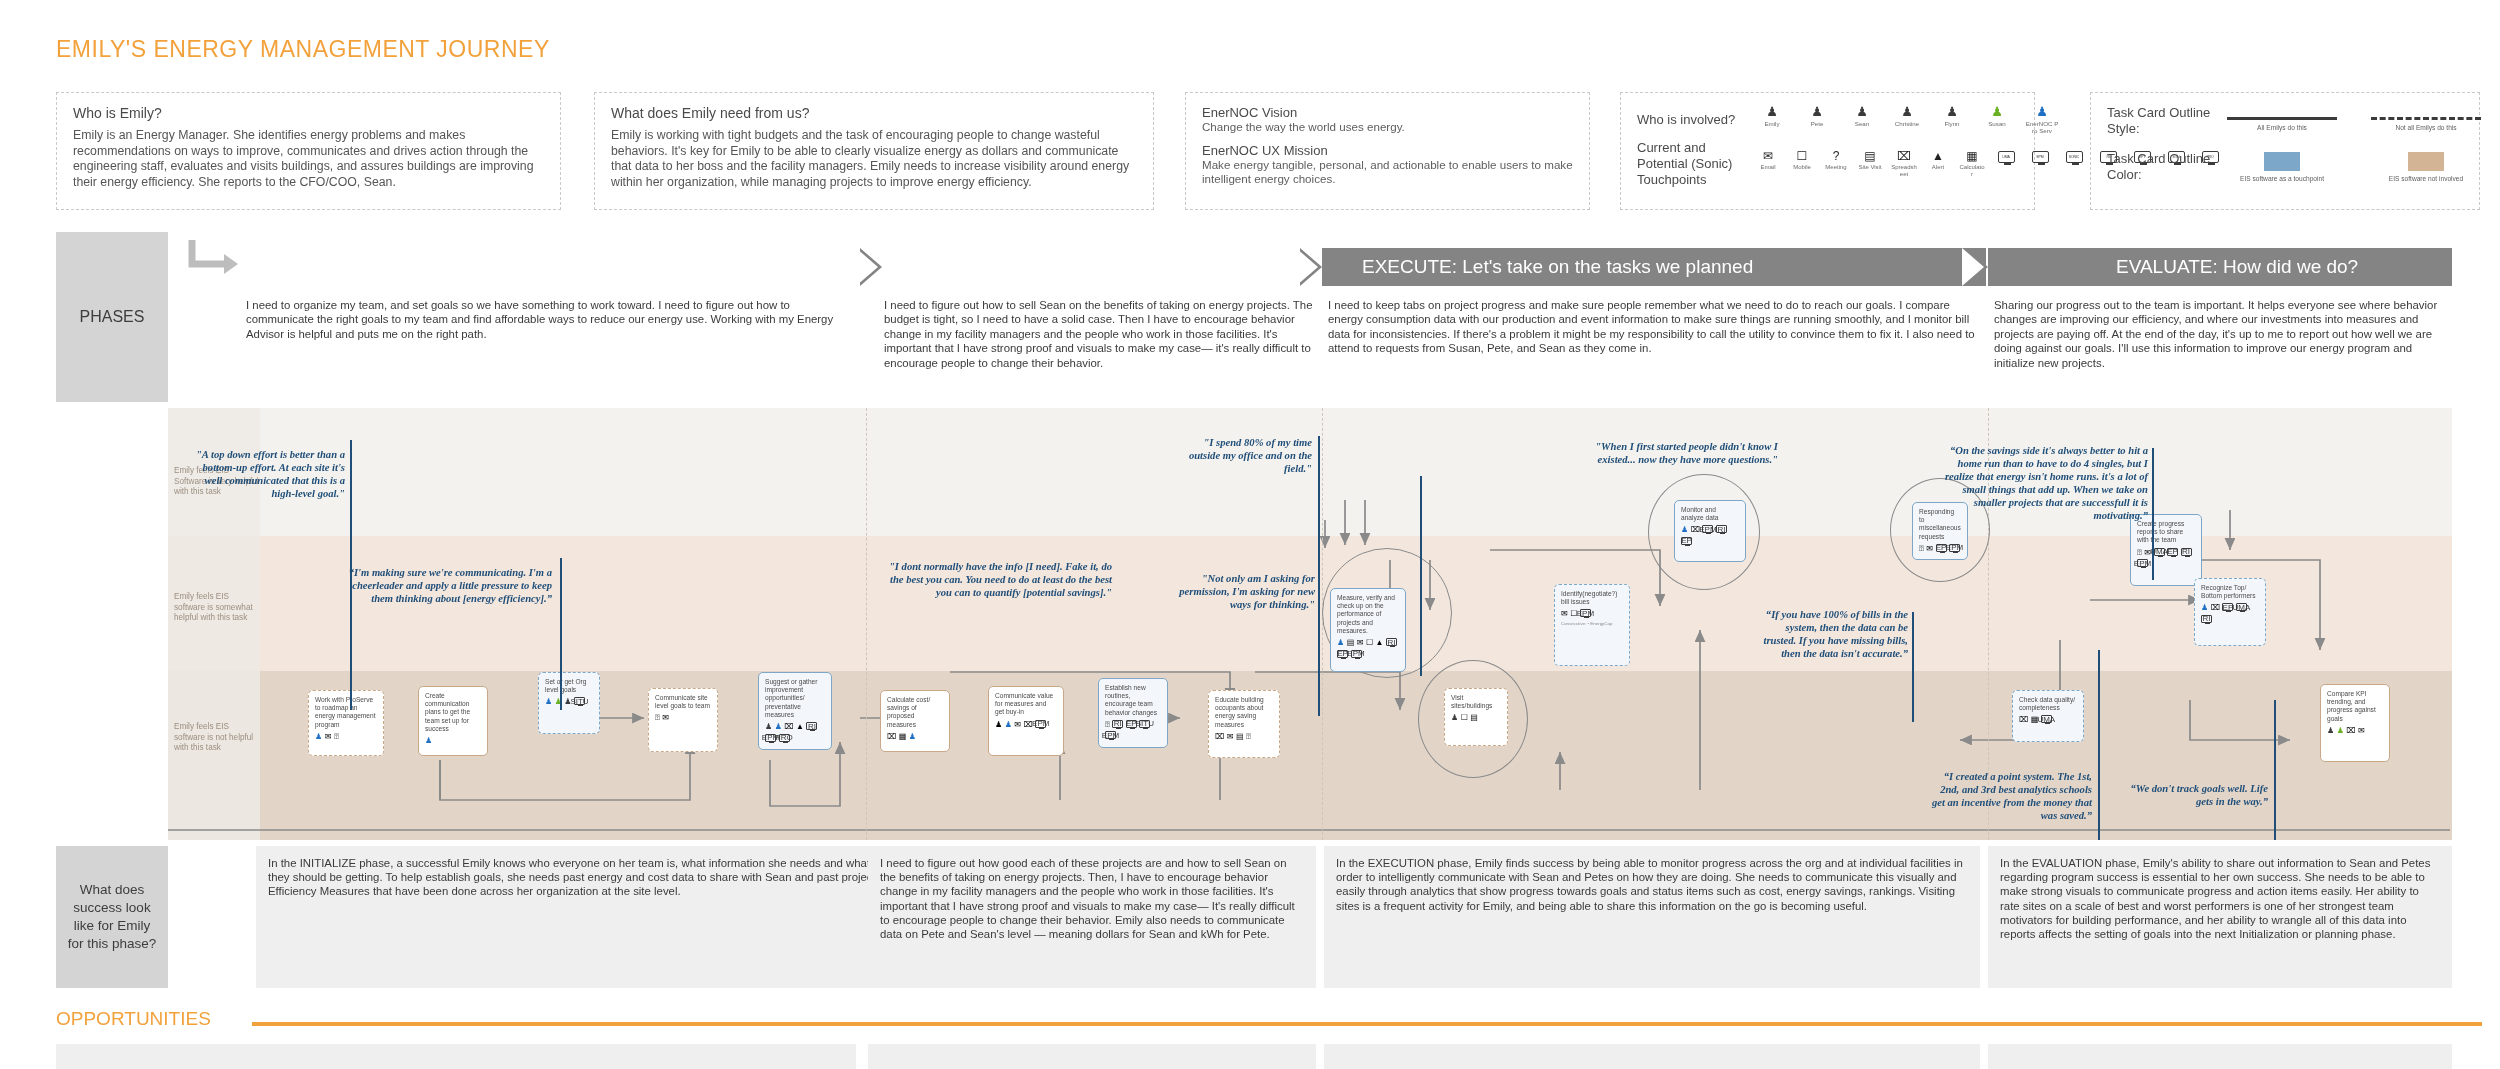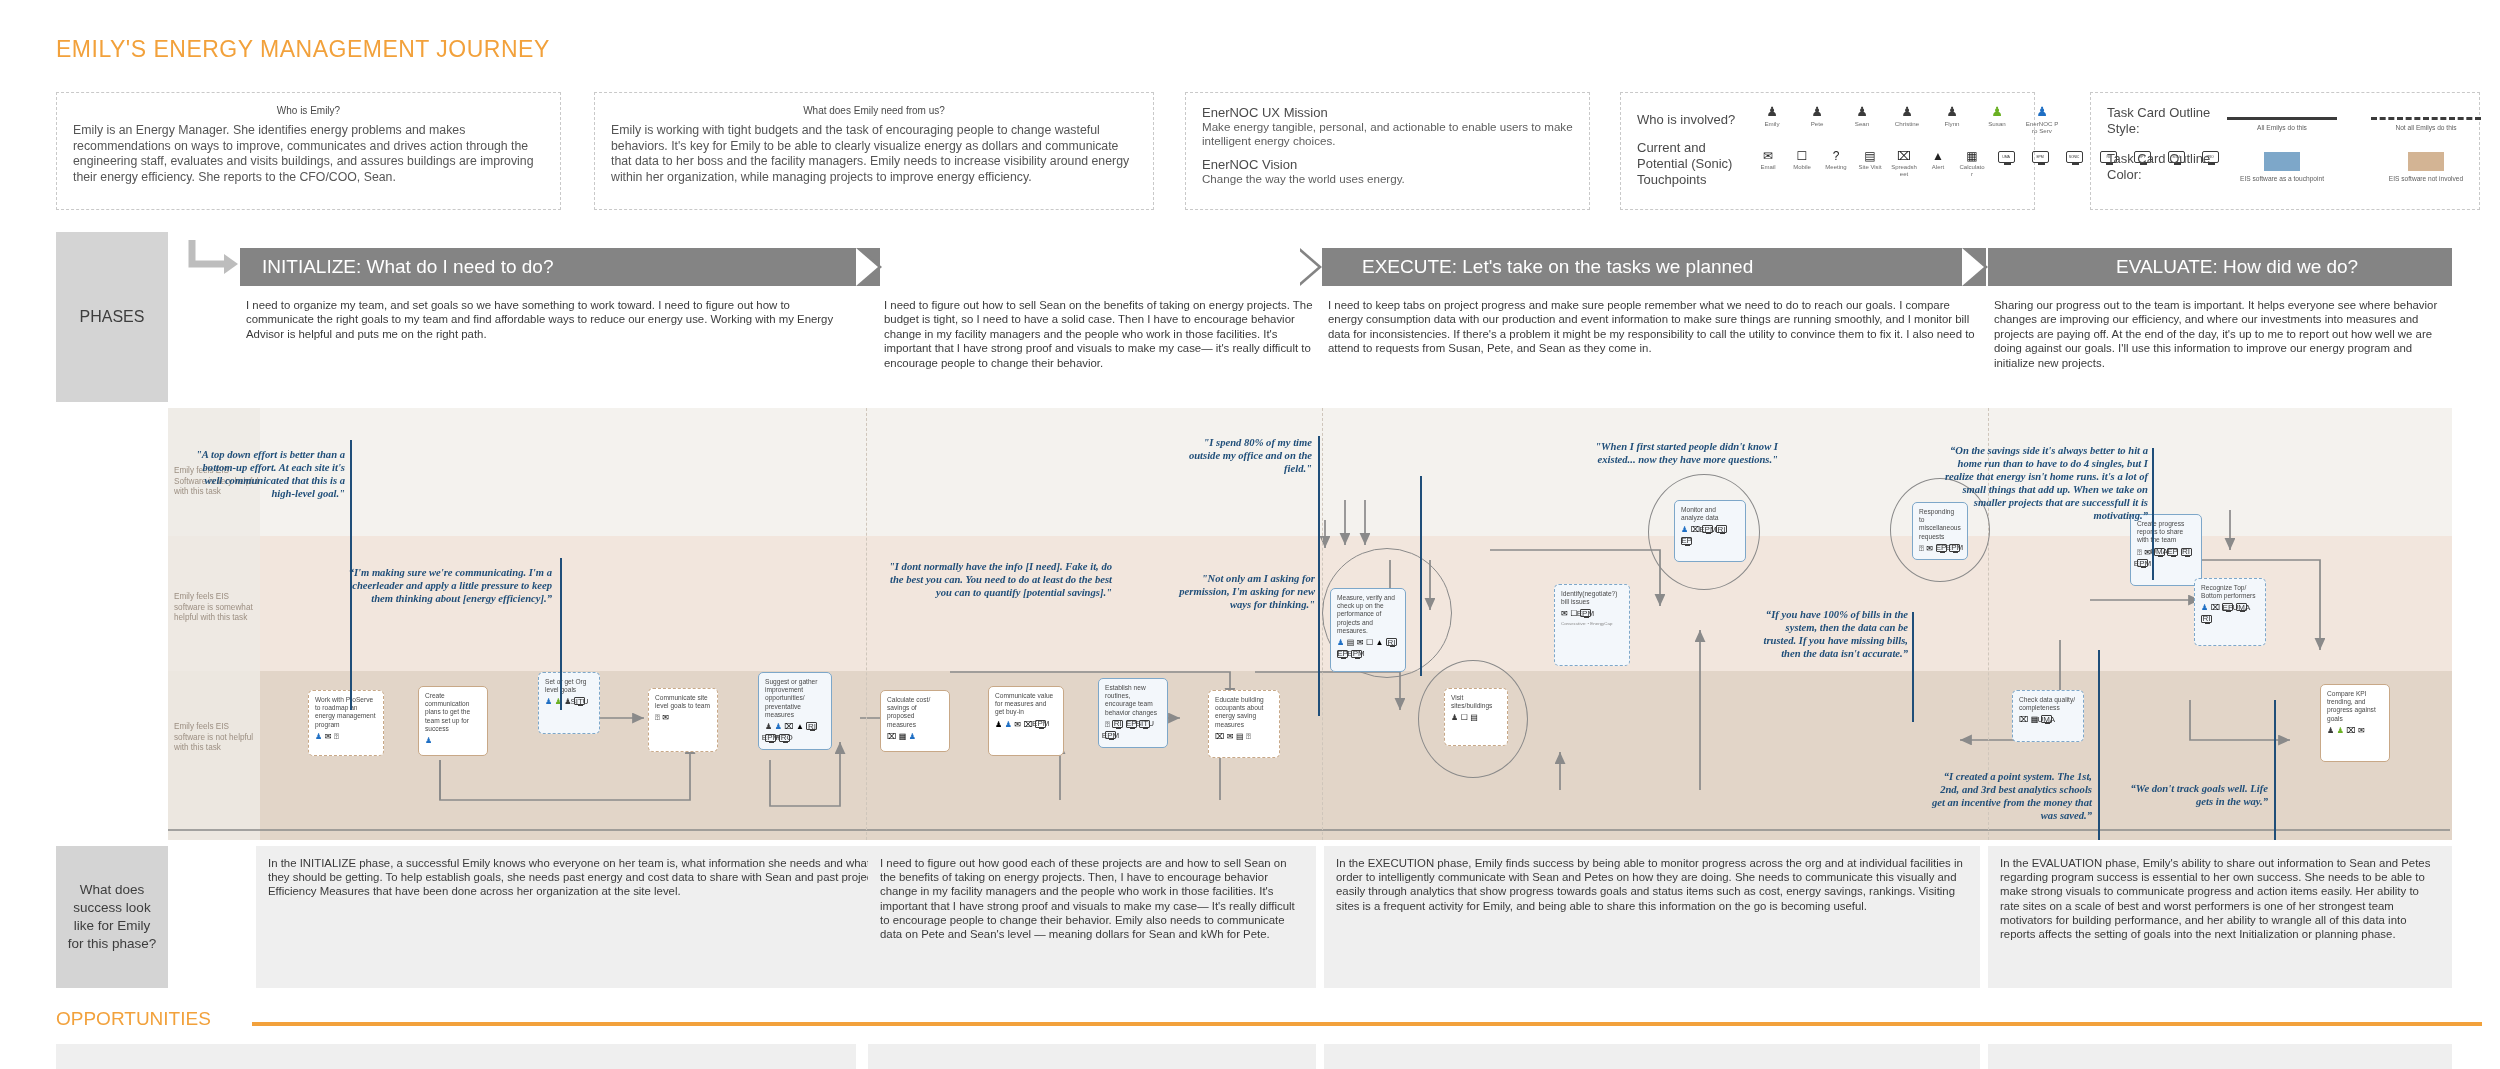--- a/index.html
+++ b/index.html
@@ -7,21 +7,21 @@
     font-family:"Liberation Sans", sans-serif; }
   .page { position:relative; width:2500px; height:1069px; }
 
   
   .title { position:absolute; left:56px; top:36px; font-size:23px; color:#F2A13B;
     letter-spacing:.5px; font-weight:400; }
 
   
   .hdr { position:absolute; top:92px; height:118px; border:1.5px dashed #c9c9c9;
     padding:12px 16px; }
-  .hdr h4 { font-size:10px; font-weight:400; color:#4a4a4a; margin-bottom:7px;text-align:center; }
+  .hdr h4 { font-size:14px; font-weight:400; color:#4a4a4a; margin-bottom:7px; }
   .hdr p { font-size:12.3px; line-height:15.6px; color:#555; }
   #hdr1 { left:56px;  width:505px; }
   #hdr2 { left:594px; width:560px; }
   #hdr3 { left:1185px;width:405px; }
   #hdr4 { left:1620px;width:415px; }
   #hdr5 { left:2090px;width:390px; }
   .vis-blk { margin-bottom:9px; }
   .vis-blk .vt { font-size:13px; color:#4a4a4a; }
   .vis-blk .vd { font-size:11.6px; color:#5e5e5e; line-height:14px; }
 
@@ -139,26 +139,26 @@
     <p>Emily is an Energy Manager. She identifies energy problems and makes recommendations on ways to improve, communicates and drives action through the engineering staff, evaluates and visits buildings, and assures buildings are improving their energy efficiency. She reports to the CFO/COO, Sean.</p>
   </div>
 
   <div class="hdr" id="hdr2">
     <h4>What does Emily need from us?</h4>
     <p>Emily is working with tight budgets and the task of encouraging people to change wasteful behaviors. It's key for Emily to be able to clearly visualize energy as dollars and communicate that data to her boss and the facility managers. Emily needs to increase visibility around energy within her organization, while managing projects to improve energy efficiency.</p>
   </div>
 
   <div class="hdr" id="hdr3">
     <div class="vis-blk">
+      <div class="vt">EnerNOC Vision</div>
+      <div class="vd">Change the way the world uses energy.</div>
+    </div>
+    <div class="vis-blk">
       <div class="vt">EnerNOC UX Mission</div>
       <div class="vd">Make energy tangible, personal, and actionable to enable users to make intelligent energy choices.</div>
-    </div>
-    <div class="vis-blk">
-      <div class="vt">EnerNOC Vision</div>
-      <div class="vd">Change the way the world uses energy.</div>
     </div>
   </div>
 
   <div class="hdr" id="hdr4">
     <div class="inv-row">
       <div class="inv-lbl">Who is involved?</div>
       <div class="ppl" id="people-list">
           <div class="p">
             <div class="g" style="color:#3b3b3b">♟</div>
             <div class="n">Emily</div>
@@ -290,23 +290,20 @@
   <div class="sideband" style="top:536px;height:135px;background:#eee9e3;"></div>
   <div class="sideband" style="top:671px;height:169px;background:#ece7e0;"></div>
   <div class="sb-txt" style="top:466px;">Emily feels EIS Software is very helpful with this task</div>
   <div class="sb-txt" style="top:592px;">Emily feels EIS software is somewhat helpful with this task</div>
   <div class="sb-txt" style="top:722px;">Emily feels EIS software is not helpful with this task</div>
 
   <div class="colsep" style="left:866px;top:408px;height:432px;"></div>
   <div class="colsep" style="left:1322px;top:408px;height:432px;"></div>
   <div class="colsep" style="left:1988px;top:408px;height:432px;"></div>
 
-  <div class="phbar" id="ph0" style="left:240px;width:640px;">
-    <div class="t" style="left:22px;">INITIALIZE: What do I need to do?</div>
-  </div>
   <div class="chev2" style="left:860px;"></div>
   <div class="chev" style="left:856px;"></div>
 
   <div class="chev2" style="left:1300px;"></div>
   <div class="chev" style="left:1296px;"></div>
 
   <div class="phbar" id="ph2" style="left:1322px;width:664px;">
     <div class="t" style="left:12px;margin-left:28px;">EXECUTE: Let's take on the tasks we planned</div>
   </div>
   <div class="chev2" style="left:1966px;"></div>

